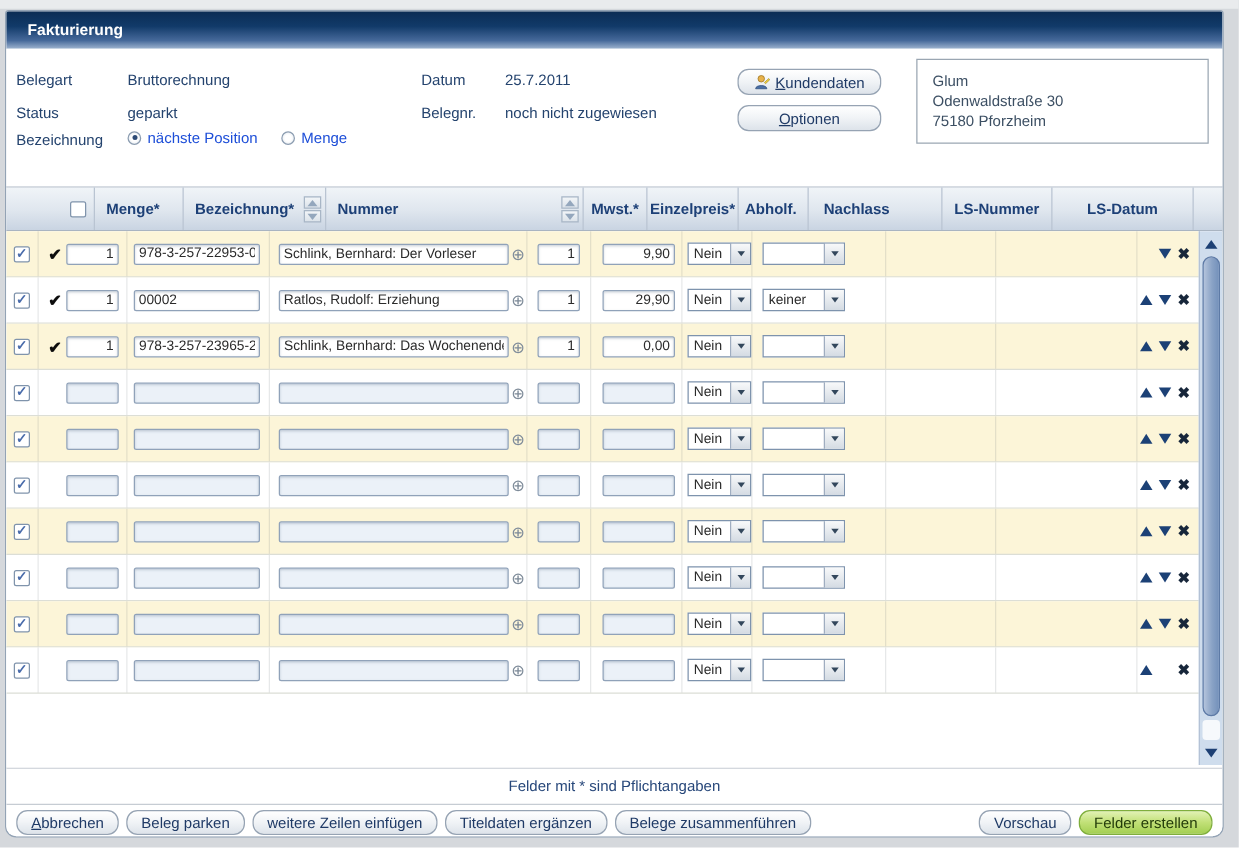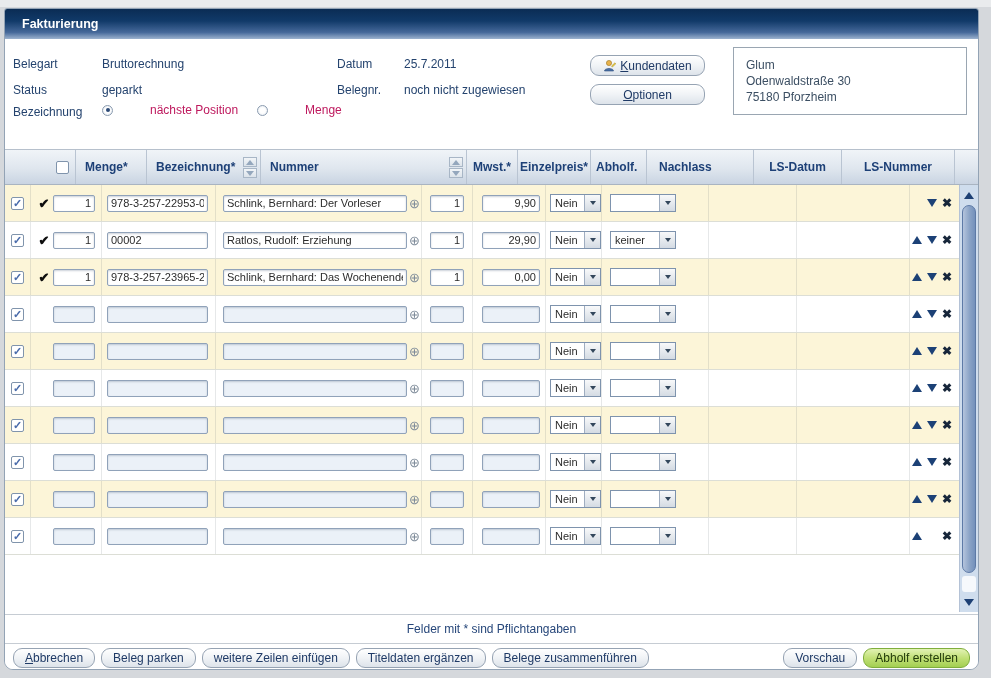--- a/index.html
+++ b/index.html
@@ -13,21 +13,21 @@
   
   .titlebar { height:30px; background:linear-gradient(180deg,#0b2c54 0%,#113a69 40%,#46699a 78%,#9db3cf 100%);
               color:#fff; font-size:12.5px; font-weight:bold; line-height:30px; padding-left:17px; }
 
   
   .formarea { position:relative; height:110px; background:#fff; }
   .flabel, .fvalue { position:absolute; font-size:12px; color:#24436e; line-height:15px; }
   .radio-row { position:absolute; display:flex; align-items:center; gap:5px; }
   .radio { width:11px; height:11px; border-radius:50%; border:1px solid #8b9cb0; background:radial-gradient(#fff 40%, #dde4ec); position:relative; }
   .radio.on::after { content:""; position:absolute; left:2.5px; top:2.5px; width:4px; height:4px; border-radius:50%; background:#2c4a76; }
-  .radio-label { font-size:12px; color:#be185d;margin-left:32px; }
+  .radio-label { font-size:12px; color:#1d4ed8; }
 
   .hbtn { position:absolute; width:115px; height:21px; border:1px solid #96a3b3; border-radius:9px;
           background:linear-gradient(180deg,#ffffff 0%,#f0f3f6 50%,#dde3ea 100%);
           font-size:12px; color:#1f3a66; display:flex; align-items:center; justify-content:center; gap:4px;
           font-family:"Liberation Sans", sans-serif; cursor:pointer; }
   .addressbox { position:absolute; left:728px; top:8px; width:234px; height:68px; border:1px solid #9aa6b2;
                 padding:9px 12px; font-size:12px; color:#3c4f63; line-height:16px; }
 
   
   .grid { display:grid; grid-template-columns:26px 71px 114px 206px 51px 73px 56px 107px 88px 113px 49px 19px; }
@@ -173,22 +173,22 @@
           </span>
         <span class="sorthalf">
             <span class="s-dn"></span>
           </span>
       </span>
     </div>
     <div class="th center">Mwst.*</div>
     <div class="th center">Einzelpreis*</div>
     <div class="th" style="padding-left:5px">Abholf.</div>
     <div class="th" style="padding-left:12px">Nachlass</div>
+    <div class="th center">LS-Nummer</div>
     <div class="th center">LS-Datum</div>
-    <div class="th center">LS-Nummer</div>
     <div class="th"></div>
     <div class="th"></div>
   </div>
 
   <div class="tbody">
     <div class="rows">
   <div class="trow grid-row odd">
     <div class="td">
       <span class="ck checked"></span>
     </div>
@@ -663,15 +663,15 @@
   <div class="footnote">Felder mit * sind Pflichtangaben</div>
 
   <div class="footer">
     <button class="fbtn"><u>A</u>bbrechen</button>
     <button class="fbtn">Beleg parken</button>
     <button class="fbtn">weitere Zeilen einfügen</button>
     <button class="fbtn">Titeldaten ergänzen</button>
     <button class="fbtn">Belege zusammenführen</button>
     <div class="spacer"></div>
     <button class="fbtn">Vorschau</button>
-    <button class="fbtn green">Abholf erstellen</button>
+    <button class="fbtn green">Felder erstellen</button>
   </div>
 </div>
 
 </body></html>

